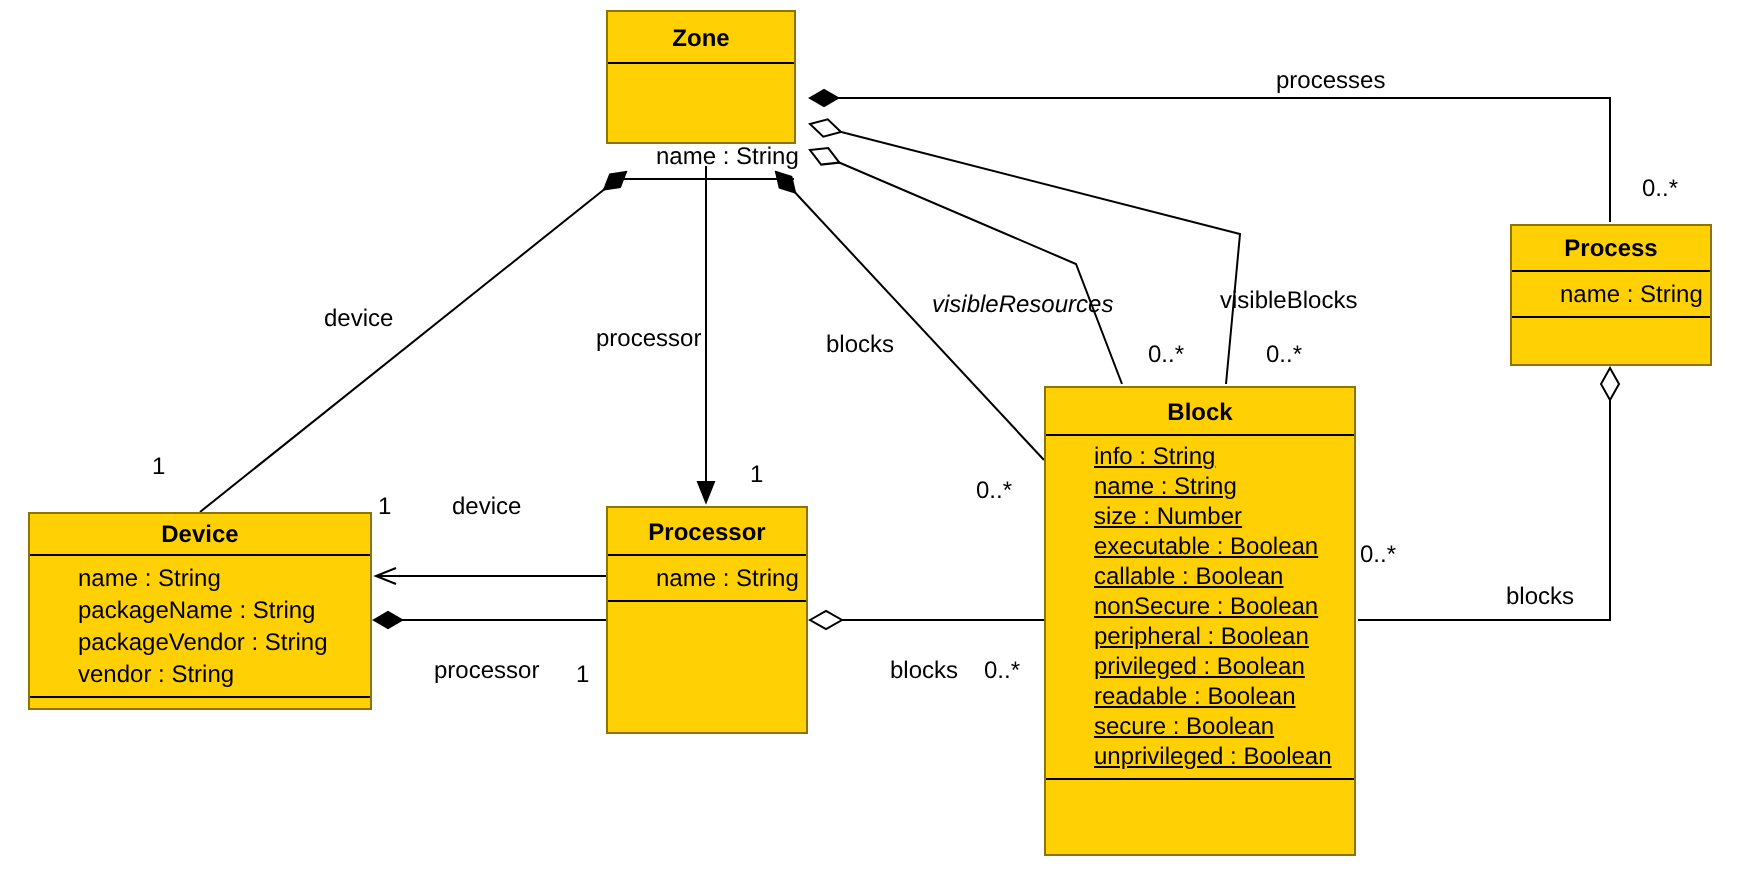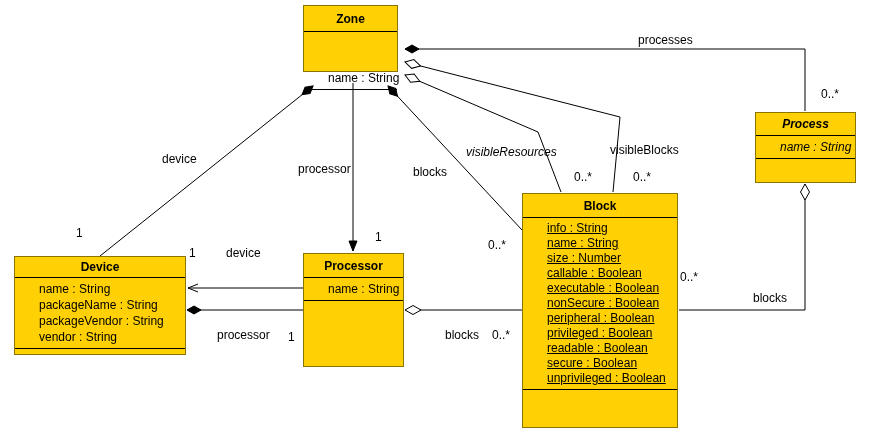--- a/index.html
+++ b/index.html
@@ -105,36 +105,36 @@
   </svg>
 
   <div class="uml-class c-zone" style="left:303px; top:5px; width:95px; height:67px;gap:35px;">
     <div class="uml-title" style="height:25px;">Zone</div>
     <div class="uml-attrs">
       <div class="attr">name : String</div>
     </div>
     <div class="uml-empty"></div>
   </div>
 
-  <div class="uml-class c-process" style="left:755px; top:112px; width:101px; height:71px;font-style:italic;">
+  <div class="uml-class c-process" style="left:755px; top:112px; width:101px; height:71px;">
     <div class="uml-title" style="height:22px;">Process</div>
     <div class="uml-attrs">
       <div class="attr">name : String</div>
     </div>
     <div class="uml-empty"></div>
   </div>
 
   <div class="uml-class c-block" style="left:522px; top:193px; width:156px; height:235px;">
     <div class="uml-title" style="height:23px;">Block</div>
     <div class="uml-attrs">
       <div class="attr">info : String</div>
       <div class="attr">name : String</div>
       <div class="attr">size : Number</div>
+      <div class="attr">executable : Boolean</div>
       <div class="attr">callable : Boolean</div>
-      <div class="attr">executable : Boolean</div>
       <div class="attr">nonSecure : Boolean</div>
       <div class="attr">peripheral : Boolean</div>
       <div class="attr">privileged : Boolean</div>
       <div class="attr">readable : Boolean</div>
       <div class="attr">secure : Boolean</div>
       <div class="attr">unprivileged : Boolean</div>
     </div>
     <div class="uml-empty"></div>
   </div>
 

